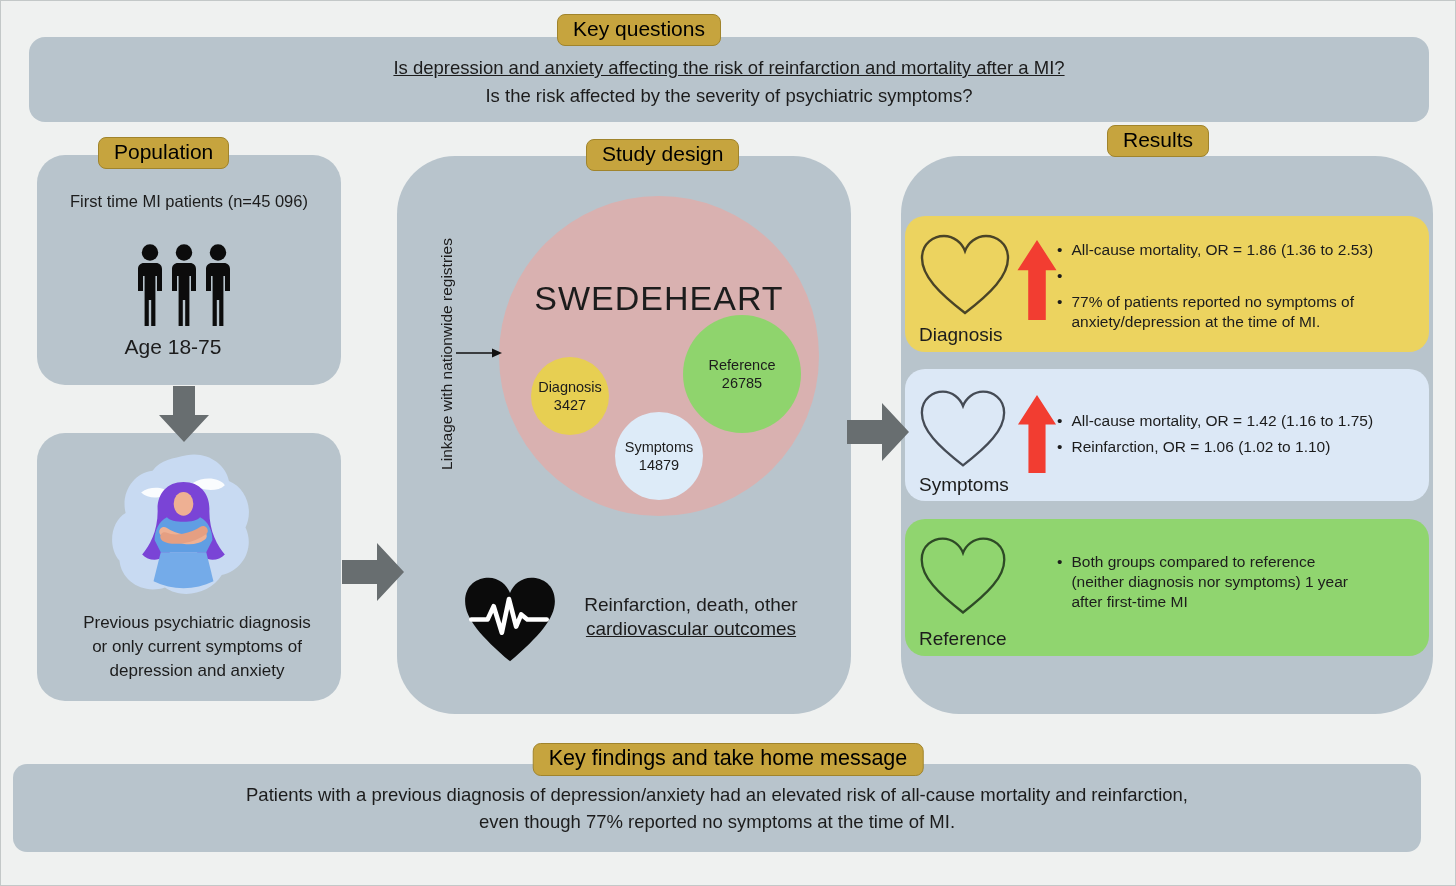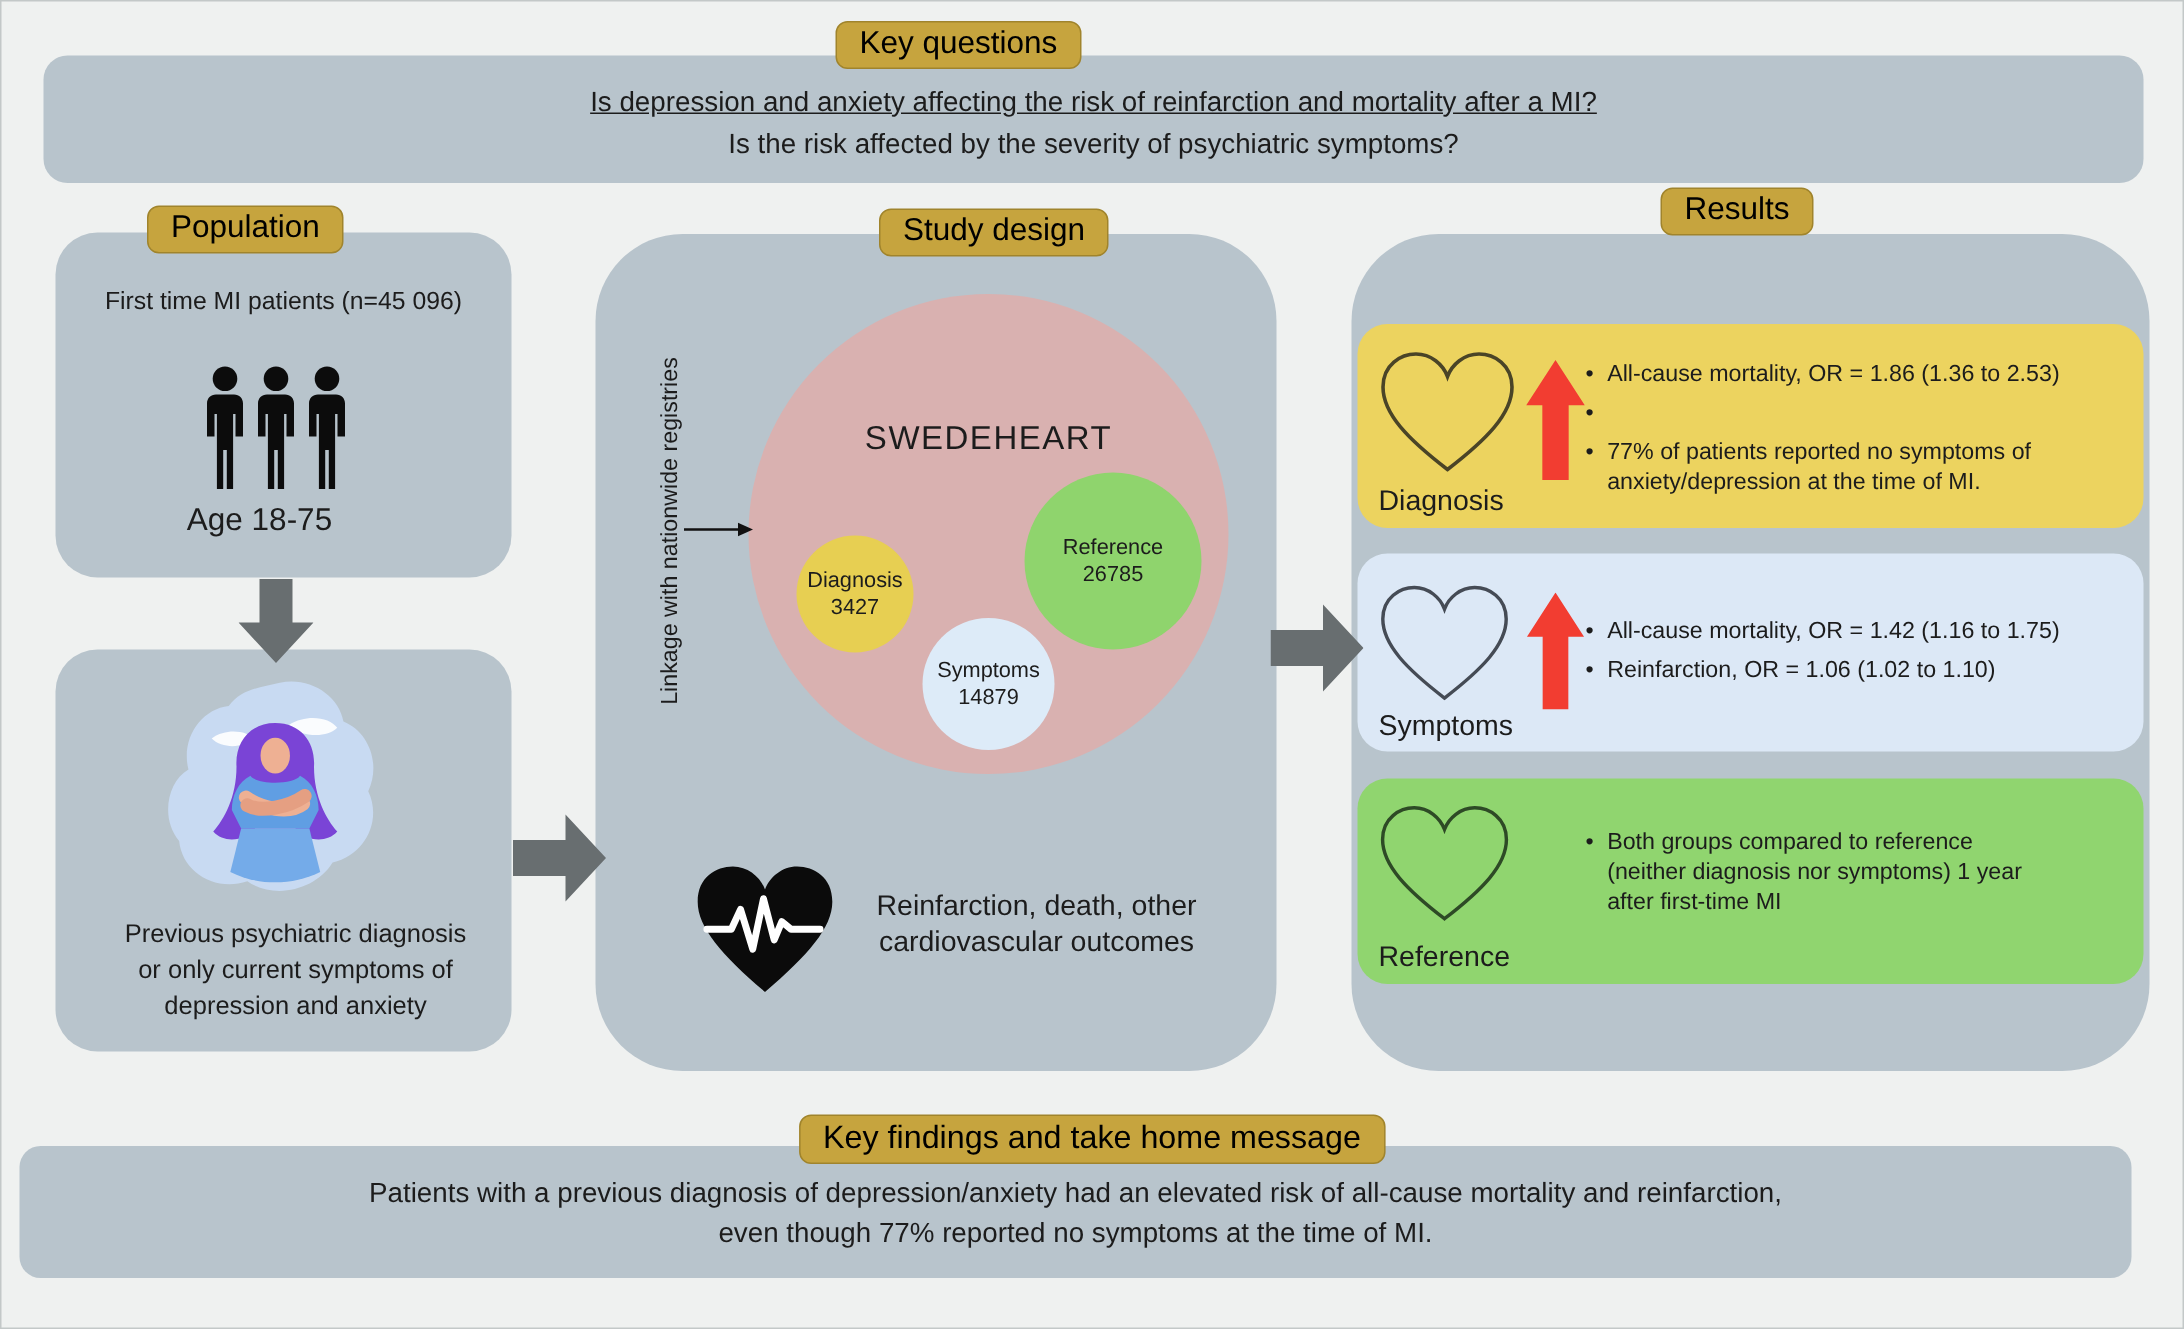--- a/index.html
+++ b/index.html
@@ -81,42 +81,42 @@
   <div class="badge" style="left:585px;top:138px;">Study design</div>
   <div class="panel" style="left:396px;top:155px;width:454px;height:558px;border-radius:58px;"></div>
 
   <div class="t" style="left:446px;top:353px;transform:translate(-50%,-50%) rotate(-90deg);white-space:nowrap;font-size:15.5px;z-index:3;">Linkage with nationwide registries</div>
   <svg class="t" style="left:455px;top:345px;z-index:3;" width="46" height="14" viewBox="0 0 46 14">
     <line x1="0" y1="7" x2="36" y2="7" stroke="#111" stroke-width="1.6"></line>
     <polygon points="36,2.5 46,7 36,11.5" fill="#111"></polygon>
   </svg>
 
   <div class="circle" style="left:498px;top:195px;width:320px;height:320px;background:#d9b1b0;z-index:2;"></div>
-  <div class="t center" style="left:498px;top:278px;width:320px;font-size:22px;letter-spacing:1px;z-index:3;">SWEDEHEART</div>
+  <div class="t center" style="left:498px;top:278px;width:320px;font-size:34px;letter-spacing:1px;z-index:3;">SWEDEHEART</div>
 
   <div class="circle" style="left:530px;top:356px;width:78px;height:78px;background:#e7cf52;">
     <span>Diagnosis</span>
     <span>3427</span>
   </div>
   <div class="circle" style="left:682px;top:314px;width:118px;height:118px;background:#8fd46d;">
     <span>Reference</span>
     <span>26785</span>
   </div>
   <div class="circle" style="left:614px;top:411px;width:88px;height:88px;background:#ddebf8;">
     <span>Symptoms</span>
     <span>14879</span>
   </div>
 
   <svg class="t" style="left:458px;top:568px;z-index:2;" width="102" height="102" viewBox="0 0 100 95">
     <path d="M50,88 C22,64 6,46 6,29 C6,13 18,6 29,6 C39,6 47,13 50,21 C53,13 61,6 71,6 C82,6 94,13 94,29 C94,46 78,64 50,88 Z" fill="#0b0b0b"></path>
     <polyline points="12,47 28,47 34,34 42,60 49,27 56,54 61,42 67,47 86,47" fill="none" stroke="#ffffff" stroke-width="4.5" stroke-linecap="round" stroke-linejoin="round"></polyline>
   </svg>
   <div class="t center" style="left:562px;top:592px;width:256px;font-size:19px;line-height:1.25;">
     <span style="display:block;">Reinfarction, death, other</span>
-    <span style="display:block;">cardiovascular outcomes</span>
+    <span style="display:block;text-decoration:underline;">cardiovascular outcomes</span>
   </div>
 
   <svg class="arrow" style="left:846px;top:400px;z-index:3;" width="62" height="62" viewBox="0 0 62 62">
     <polygon points="0,19 35,19 35,2 62,31 35,60 35,43 0,43" fill="#686e70"></polygon>
   </svg>
 
   <div class="badge" style="left:1106px;top:124px;">Results</div>
   <div class="panel" style="left:900px;top:155px;width:532px;height:558px;border-radius:58px;"></div>
 
   <div class="card" style="left:904px;top:215px;width:524px;height:136px;background:#ecd35f;">

